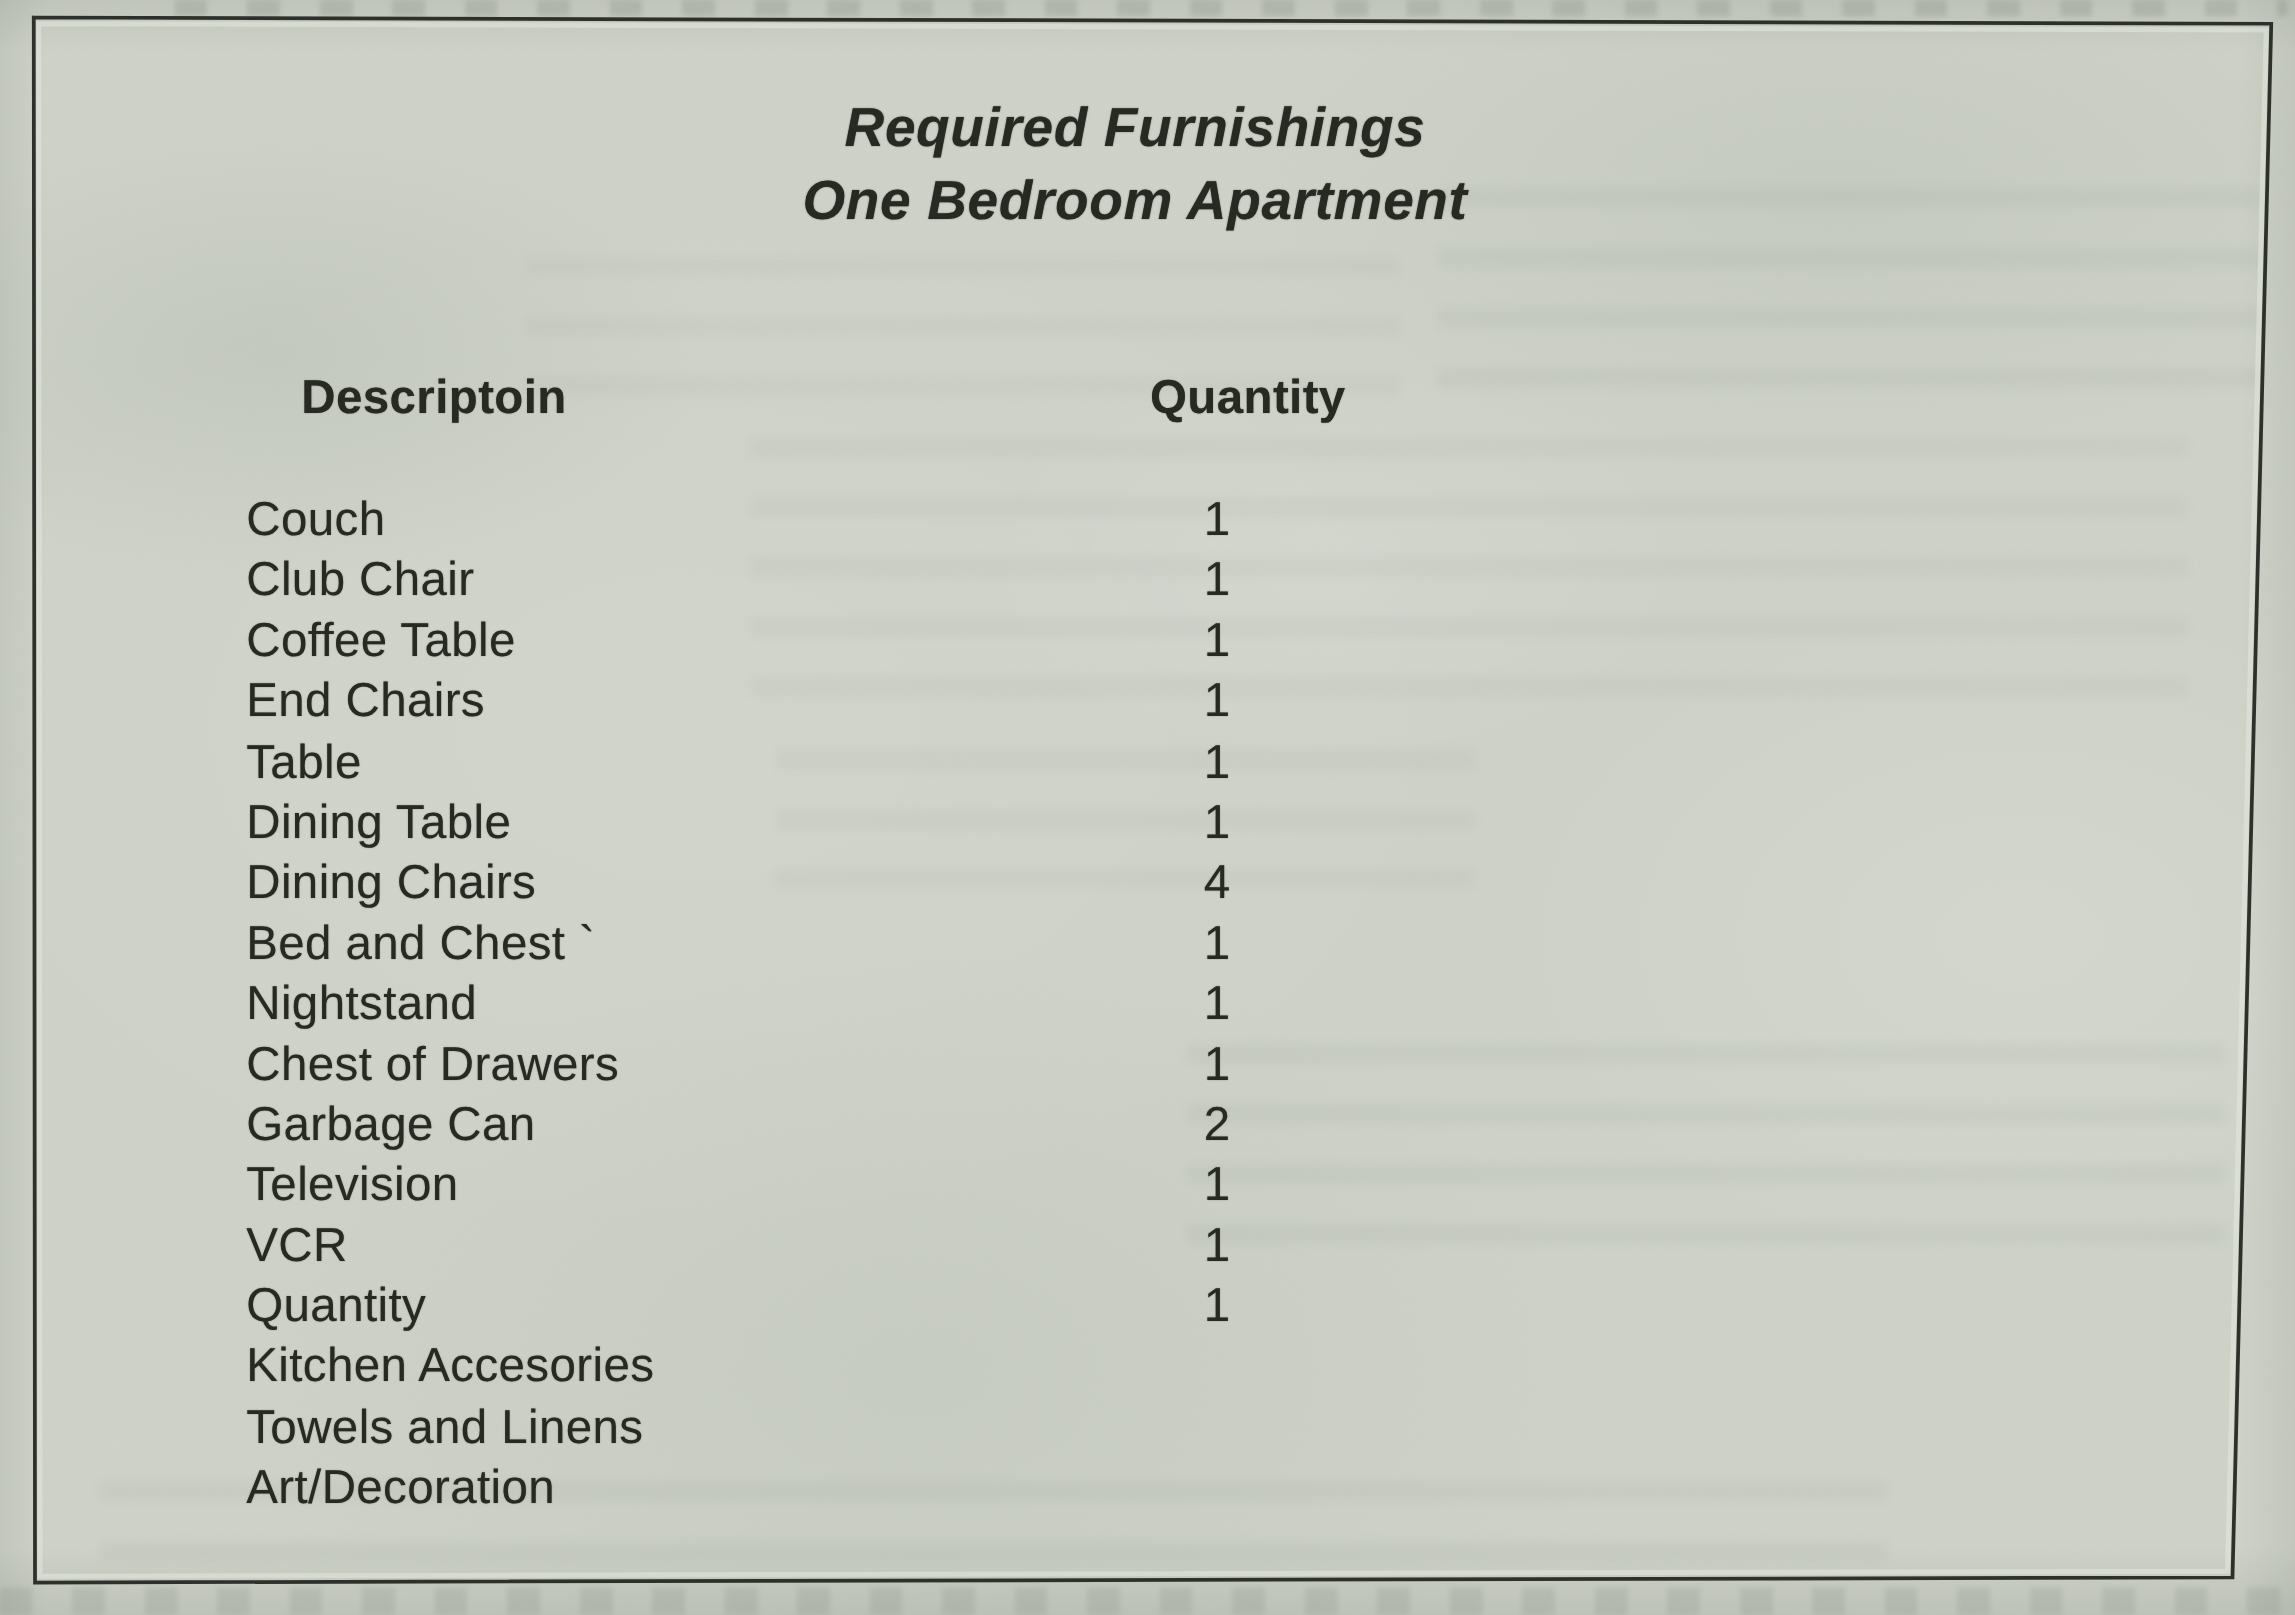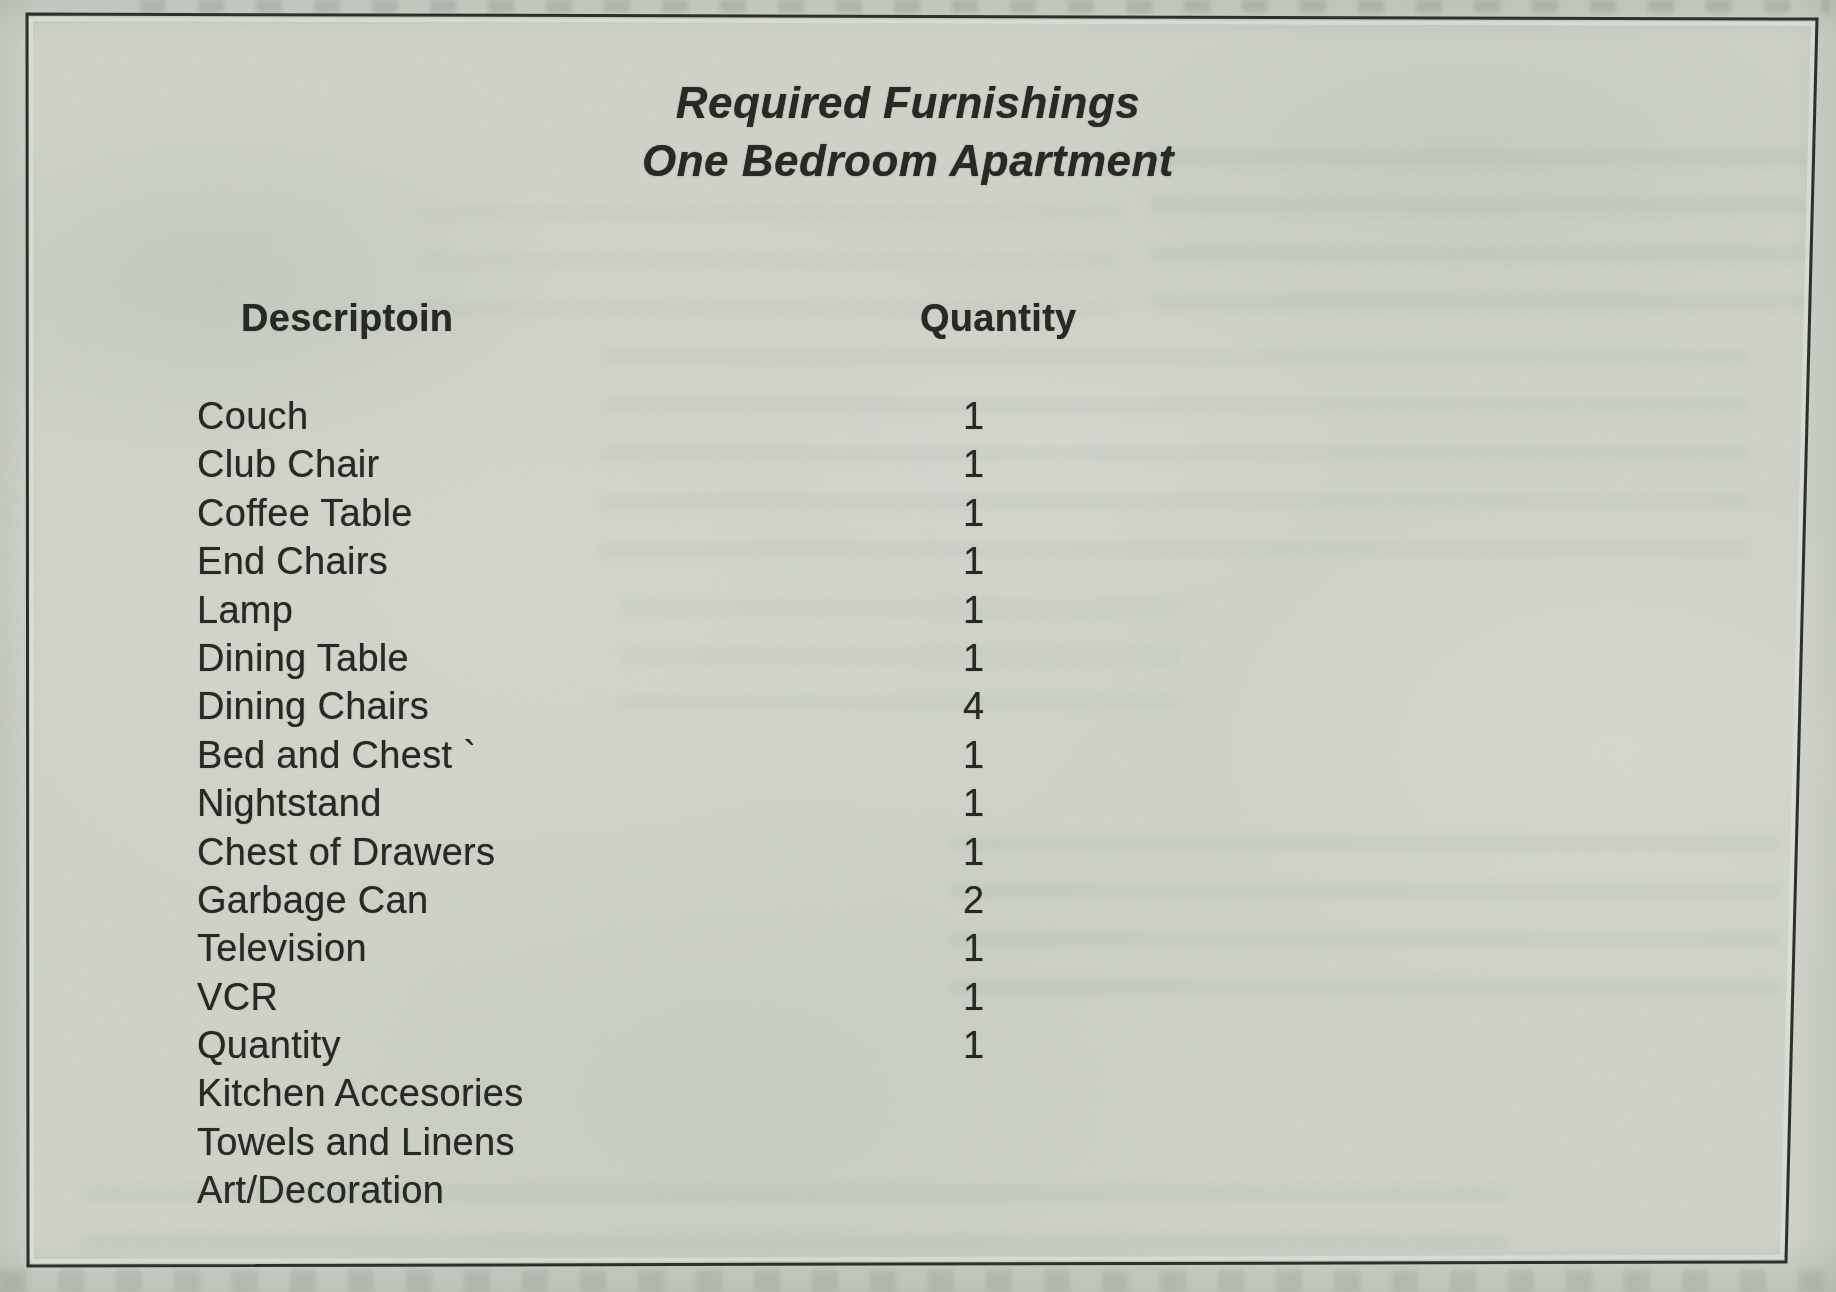--- a/index.html
+++ b/index.html
@@ -136,21 +136,21 @@
     </div>
     <div class="row">
       <span class="desc">Coffee Table</span>
       <span class="qty">1</span>
     </div>
     <div class="row">
       <span class="desc">End Chairs</span>
       <span class="qty">1</span>
     </div>
     <div class="row">
-      <span class="desc">Lamp</span>
+      <span class="desc">Table</span>
       <span class="qty">1</span>
     </div>
     <div class="row">
       <span class="desc">Dining Table</span>
       <span class="qty">1</span>
     </div>
     <div class="row">
       <span class="desc">Dining Chairs</span>
       <span class="qty">4</span>
     </div>

